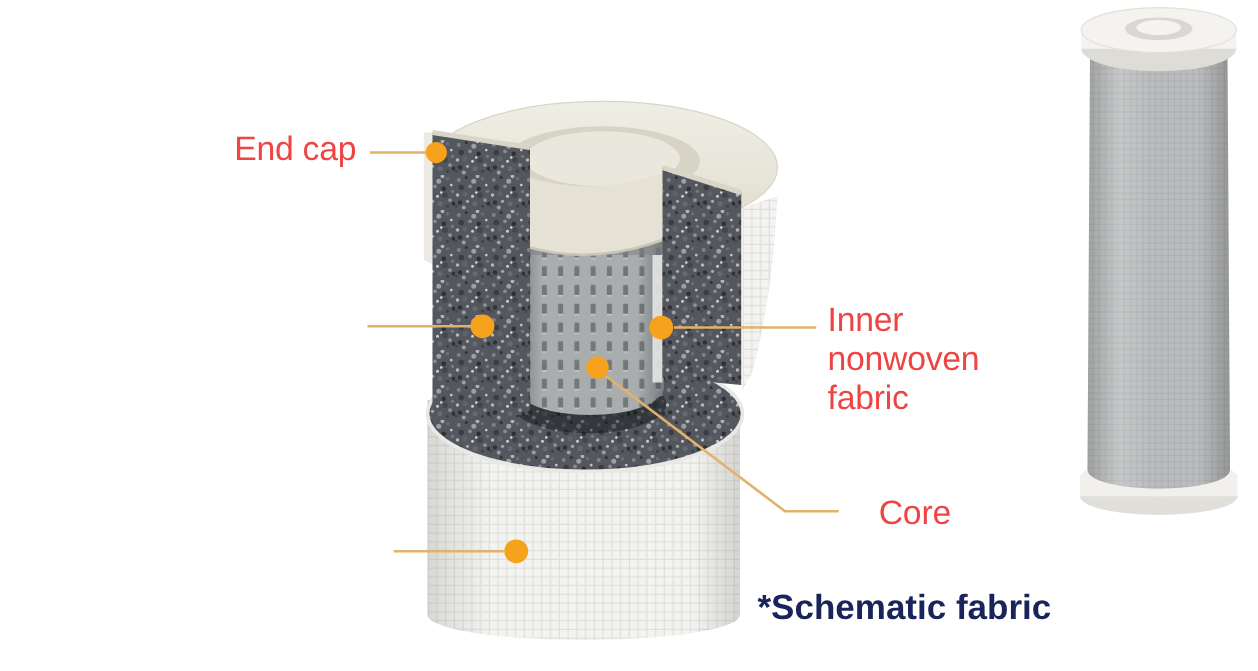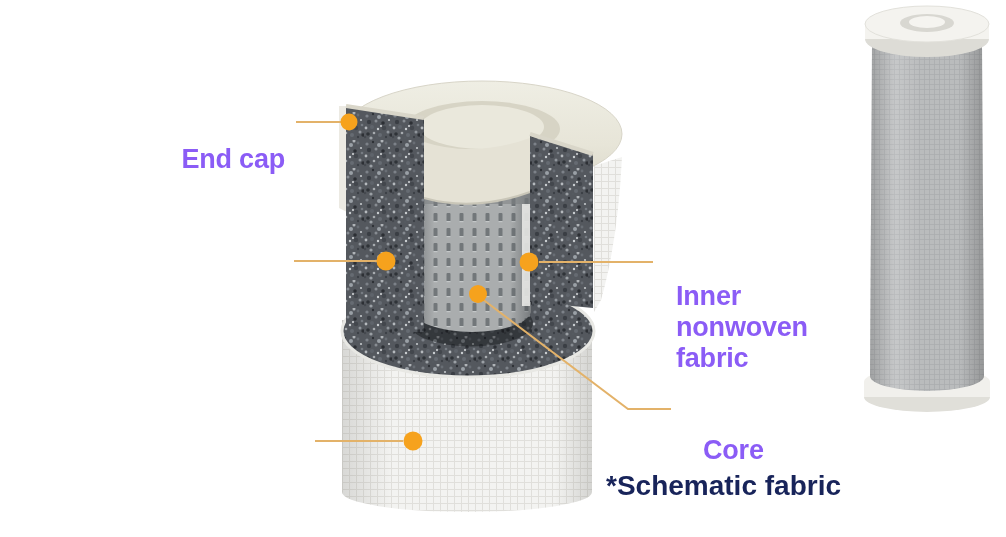--- a/index.html
+++ b/index.html
@@ -6,27 +6,26 @@
   #canvas{
     position:relative;
     width:1006px;height:537px;
     background:#ffffff;
     overflow:hidden;
     font-family:"Liberation Sans", sans-serif;
   }
   .art{position:absolute;left:0;top:0;}
   .label{
     position:absolute;
-    color:#8b5cf6;
-    font-weight:700;
+    color:#ef4444;
+    font-weight:400;
     font-size:27px;
     line-height:31px;
     letter-spacing:-0.2px;
     white-space:nowrap;
-    margin-top:40px;
   }
   .label.wrap{white-space:normal;}
   .note{
     position:absolute;
     color:#18245a;
     font-weight:700;
     font-size:28px;
     white-space:nowrap;
   }
 </style>
@@ -172,19 +171,19 @@
       <rect x="865" y="24" width="124" height="15" fill="#f4f3ef"></rect>
       <ellipse cx="927" cy="24" rx="62" ry="18" fill="#f4f3ef" stroke="#e2e1db" stroke-width="1"></ellipse>
       <ellipse cx="927" cy="23" rx="27" ry="9" fill="#d8d7d1"></ellipse>
       <ellipse cx="927" cy="22" rx="18" ry="6" fill="#f5f4f0"></ellipse>
     </g>
   </svg>
 
   <div class="label" style="right:721px;top:104px;text-align:right;">End cap</div>
 
 
-  <div class="label wrap" style="left:676px;top:241px;width:150px;">Inner nonwoven fabric</div>
+  <div class="label wrap" style="left:662px;top:241px;width:150px;">Inner nonwoven fabric</div>
 
   <div class="label" style="left:703px;top:395px;">Core</div>
 
 
   <div class="note" style="left:606px;top:470px;">*Schematic fabric</div>
 </div>
 
 </body></html>

